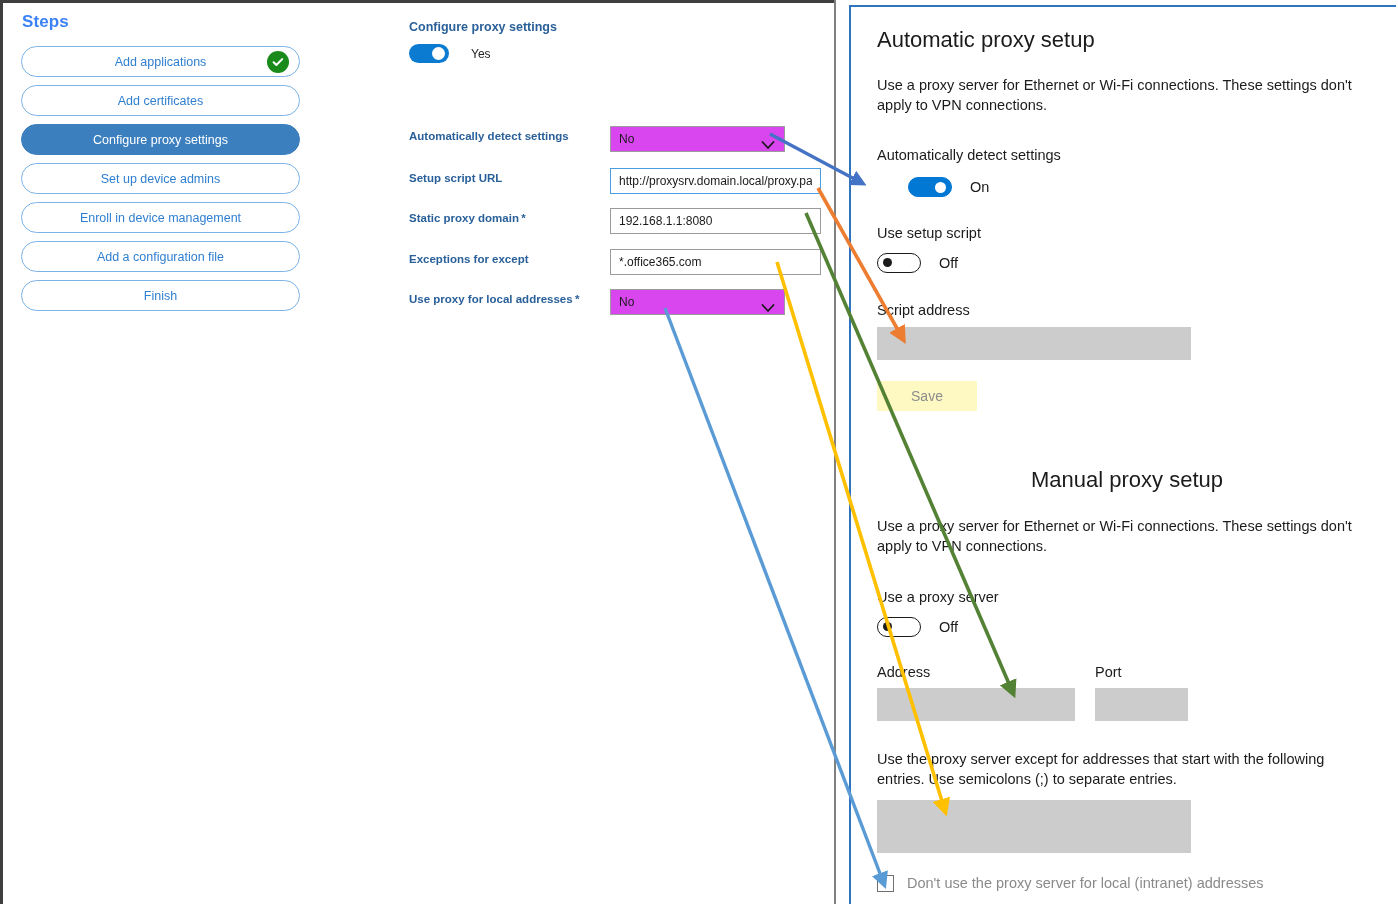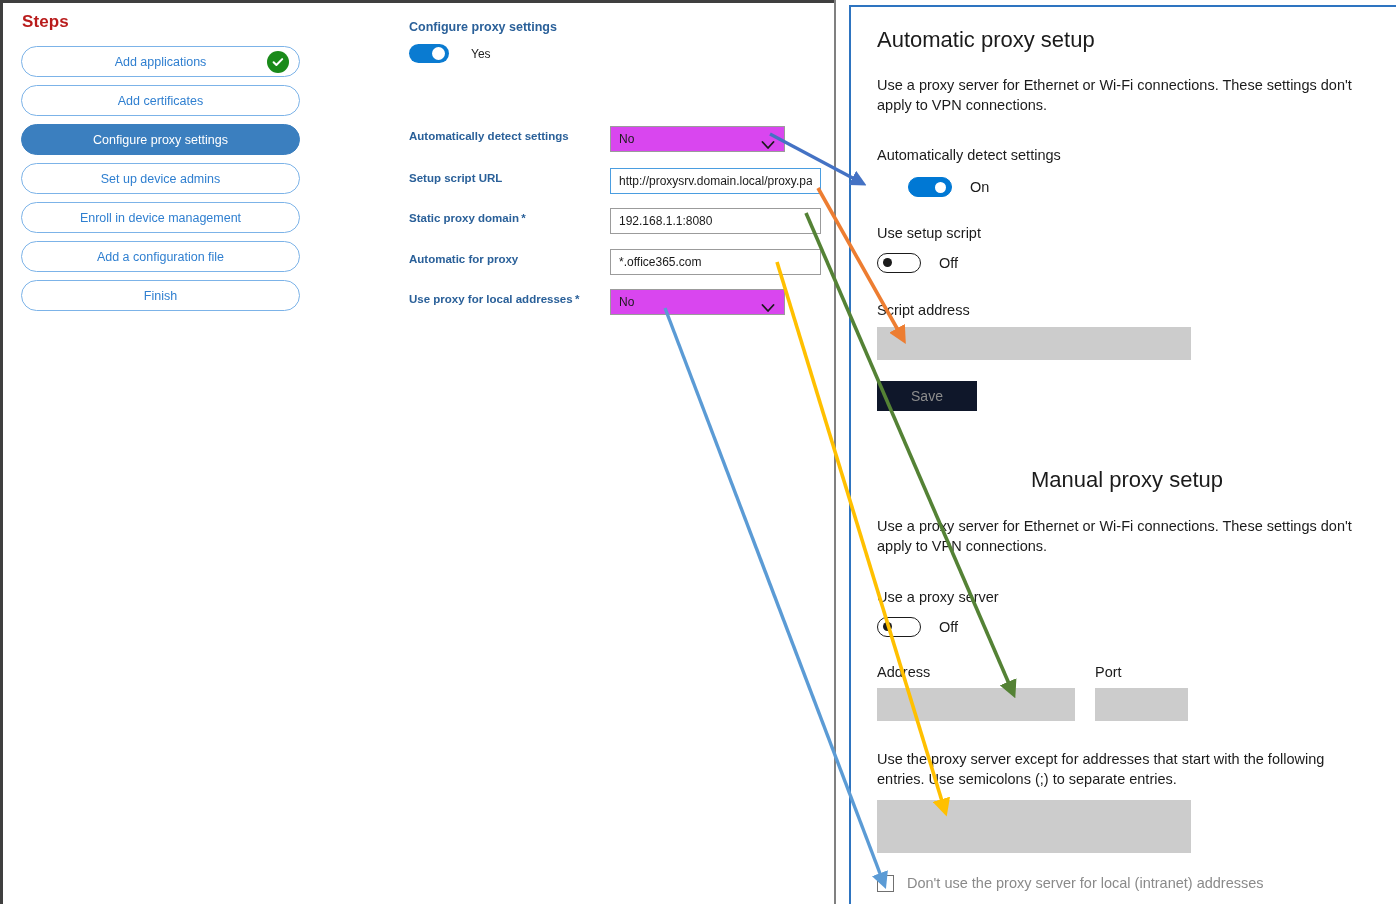--- a/index.html
+++ b/index.html
@@ -44,21 +44,21 @@
     position: absolute;
     left: 0; top: 3px;
     width: 330px;
     padding: 0;
   }
   .steps-title {
     position: absolute;
     left: 22px; top: 9px;
     font-size: 17px;
     font-weight: bold;
-    color: #b91c1c;
+    color: #3b82f6;
     letter-spacing: .1px;
   }
   .step-list {
     position: absolute;
     left: 21px; top: 43px;
     width: 279px;
   }
   .step-btn {
     position: relative;
     height: 31px;
@@ -267,21 +267,21 @@
   .tg-text {
     margin-left: 18px;
     font-size: 14.5px;
     color: #1b1b1b;
   }
   .grayfield {
     background: #cccccc;
     height: 33px;
   }
   .btn-save {
-    background: #0f172a;
+    background: #fef9c3;
     width: 100px;
     height: 30px;
     display: flex;
     align-items: center;
     justify-content: center;
     font-size: 14px;
     color: #8c8c8c;
     cursor: pointer;
   }
   .checkbox-row {
@@ -386,21 +386,21 @@
       <div class="field-label"><span>Setup script URL</span></div>
       <input class="field-control focused" type="text" value="http://proxysrv.domain.local/proxy.pa" style="">
     </div>
 
     <div class="field-row" style="top:208px;">
       <div class="field-label"><span>Static proxy domain</span><span class="req"> *</span></div>
       <input class="field-control" type="text" value="192.168.1.1:8080" style="">
     </div>
 
     <div class="field-row" style="top:249px;">
-      <div class="field-label"><span>Automatic for proxy</span></div>
+      <div class="field-label"><span>Exceptions for except</span></div>
       <input class="field-control" type="text" value="*.office365.com" style="">
     </div>
 
     <div class="field-row" style="top:289px;">
       <div class="field-label"><span>Use proxy for local addresses</span><span class="req"> *</span></div>
       <div class="select-ctl">
         <span>No</span>
         <span class="chev">
           <svg width="14" height="10" viewBox="0 0 14 10">
               <path d="M1.5 2 L7 8 L12.5 2" stroke="#1a1a1a" stroke-width="1.8" fill="none" stroke-linecap="round" stroke-linejoin="round"></path>

